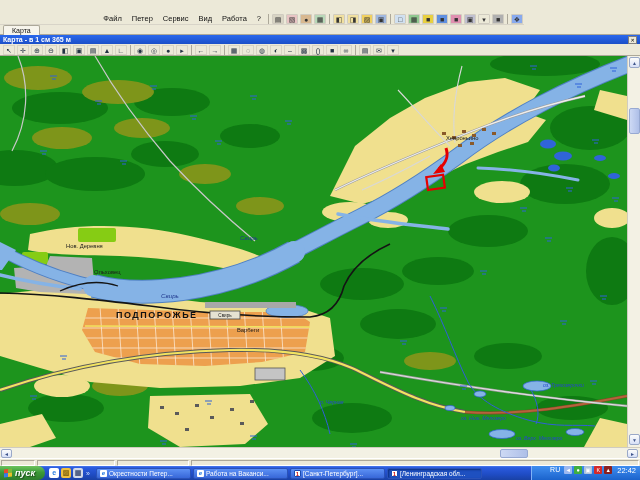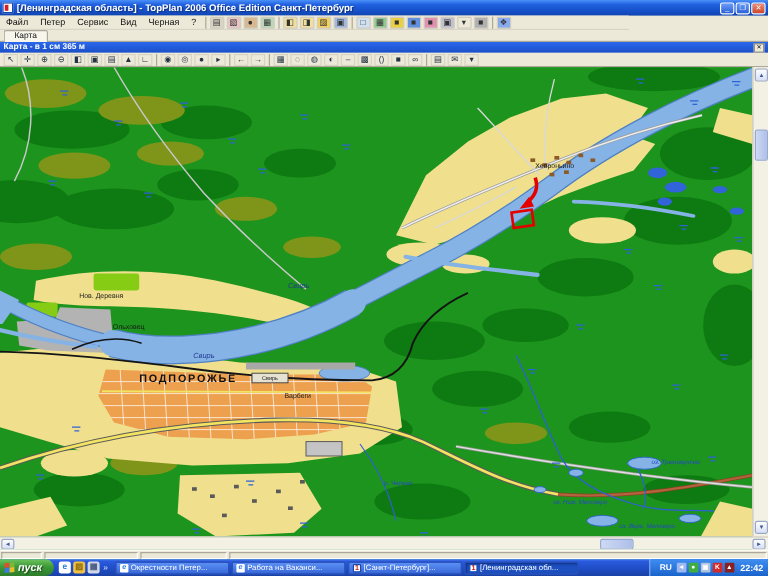--- a/index.html
+++ b/index.html
@@ -14,21 +14,21 @@
     position:relative;flex:0 0 auto;}
   #app-icon::after{content:"";position:absolute;left:1px;top:1px;width:3px;height:5px;background:#d02020;}
   #title-text{font-size:8px;font-weight:bold;white-space:nowrap;overflow:hidden;
     text-shadow:1px 1px 1px #10307a;flex:1;}
   .winbtn{width:12px;height:10px;margin-left:1px;border:1px solid #fff;border-radius:2px;
     font-size:6px;line-height:8px;text-align:center;color:#fff;flex:0 0 auto;}
   .winbtn.blue{background:linear-gradient(180deg,#6b9cf8,#2b62d8);}
   .winbtn.red{background:linear-gradient(180deg,#f09078,#d04428);}
   
   #menurow{position:absolute;left:0;top:13px;width:524px;height:12px;background:#ECE9D8;
-    border-bottom:1px solid #D8D4C8;display:flex;align-items:center;font-size:7.5px;color:#111;}
+    border-bottom:1px solid #D8D4C8;display:flex;align-items:center;font-size:7.5px;color:#111;justify-content:flex-end;}
   .menu-item{padding:0 5px;height:12px;line-height:12px;}
   .tb-sep{width:1px;height:10px;background:#ACA899;margin:0 2px;flex:0 0 auto;}
   .tb-ico{width:12px;height:10px;margin:0 1px;border:1px solid #d0ccc0;border-radius:1px;
     font-size:7px;line-height:9px;text-align:center;color:#333;flex:0 0 auto;overflow:hidden;}
   
   #tabstrip{position:absolute;left:0;top:25px;width:640px;height:10px;background:#ECE9D8;
     border-bottom:1px solid #ACA899;}
   #tab-karta{position:absolute;left:3px;top:0px;height:10px;padding:0 8px;background:#F7F5EC;
     border:1px solid #ACA899;border-bottom:none;border-radius:2px 2px 0 0;
     font-size:7px;line-height:9px;color:#111;}
@@ -85,47 +85,40 @@
   #task-buttons{flex:1;display:flex;align-items:center;height:14px;padding:0 2px;overflow:hidden;}
   .taskbtn{flex:1;max-width:95px;height:11px;margin:0 1px;border-radius:2px;
     background:linear-gradient(180deg,#5c90f4,#3767d8);border:1px solid #2a52b8;
     display:flex;align-items:center;padding:0 3px;font-size:6.5px;white-space:nowrap;
     overflow:hidden;}
   .taskbtn.active{background:#1E50C0;box-shadow:inset 1px 1px 2px #0c2f80;}
   .tb-task-ico{width:7px;height:7px;margin-right:2px;flex:0 0 auto;border-radius:1px;
     font-size:6px;line-height:7px;text-align:center;font-weight:bold;font-style:italic;}
   .tb-task-ico.ie{background:#fff;color:#2a7de0;}
   .tb-task-ico.topplan{background:#fff;border:1px solid #1a4ab0;color:#d02020;font-style:normal;}
-  #tray{flex:0 0 auto;height:14px;display:flex;align-items:center;padding:0 4px 0 8px;
+  #tray{flex:0 0 auto;height:14px;display:flex;padding:0 4px 0 18px;
     background:linear-gradient(180deg,#3f8ef0,#1b63cc);border-left:1px solid #7fb2f8;
-    font-size:7px;font-weight:bold;}
+    font-size:7px;}
   .tray-ico{width:8px;height:8px;margin:0 1px;border-radius:1px;font-size:5.5px;line-height:8px;
     text-align:center;color:#fff;}
   #tray-time{margin-left:4px;font-size:7.5px;}
 </style>
 </head>
 <body>
 
 <div id="screen">
 
-  <div id="titlebar">
-    <div id="app-icon"></div>
-    <div id="title-text">[Ленинградская область] - TopPlan 2006 Office Edition Санкт-Петербург</div>
-    <div class="winbtn blue">_</div>
-    <div class="winbtn blue">❐</div>
-    <div class="winbtn red">✕</div>
-  </div>
 
   <div id="menurow">
     <span id="menu-items" style="display: flex;">
         <span class="menu-item">Файл</span>
         <span class="menu-item">Петер</span>
         <span class="menu-item">Сервис</span>
         <span class="menu-item">Вид</span>
-        <span class="menu-item">Черная</span>
+        <span class="menu-item">Работа</span>
         <span class="menu-item">?</span>
       </span>
     <span class="tb-sep"></span>
     <span id="main-toolbar" style="display:flex;align-items:center;">
         <span class="tb-ico" style="background: rgb(216, 212, 196);">▤</span>
         <span class="tb-ico" style="background: rgb(232, 196, 196);">▧</span>
         <span class="tb-ico" style="background: rgb(216, 184, 144);">●</span>
         <span class="tb-ico" style="background: rgb(184, 216, 184);">▦</span>
         <span class="tb-sep"></span>
         <span class="tb-ico" style="background: rgb(240, 224, 160);">◧</span>

